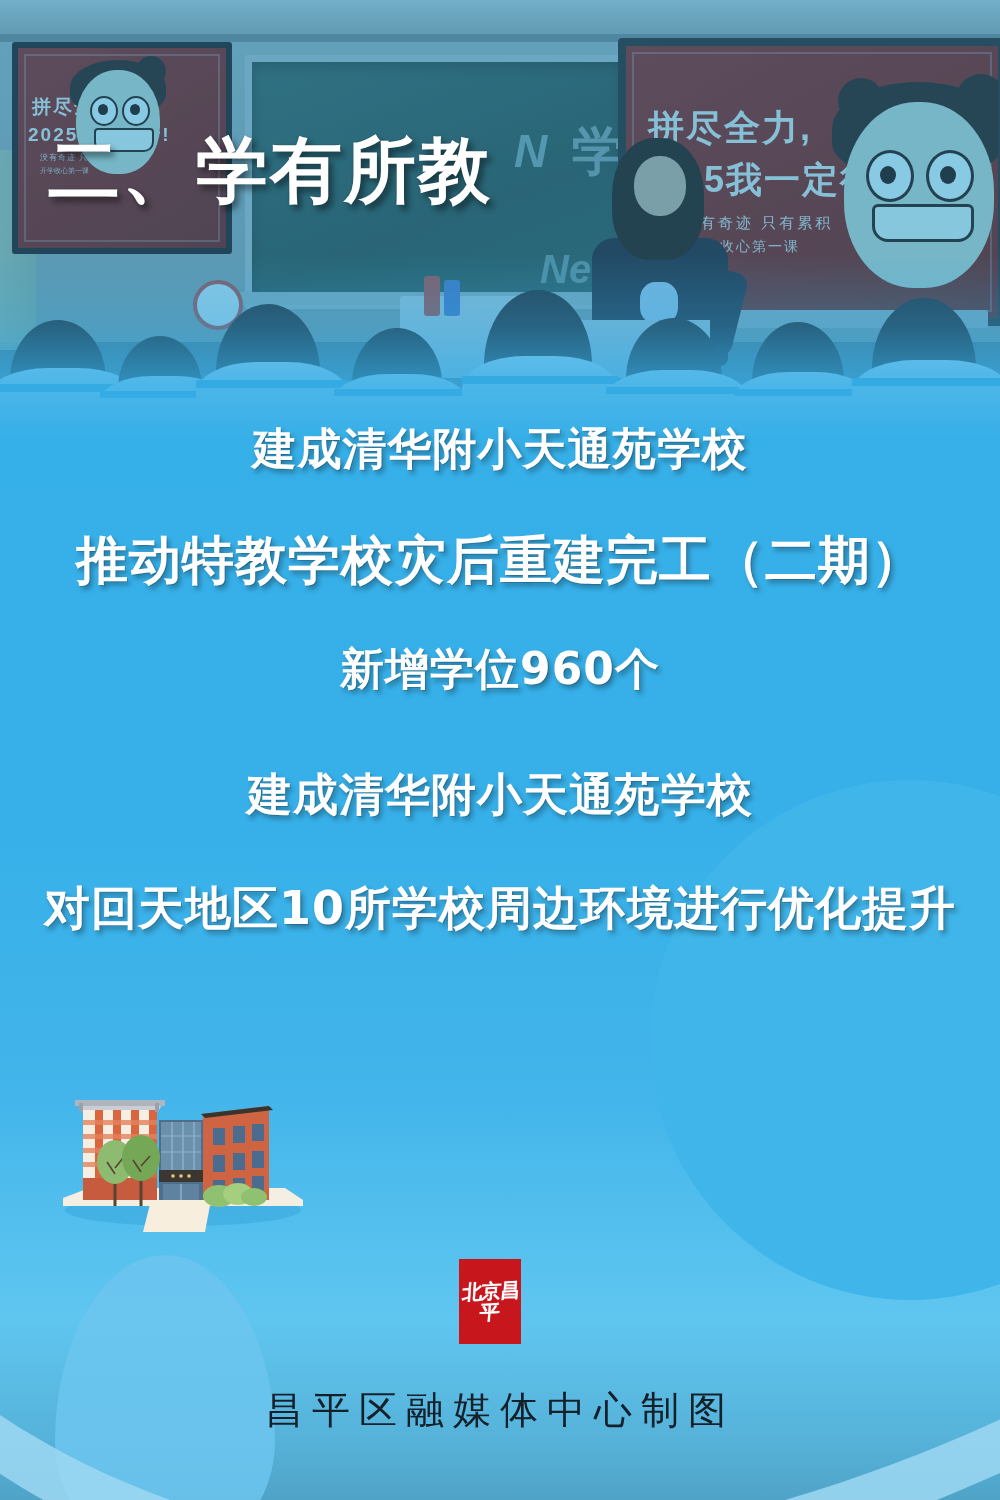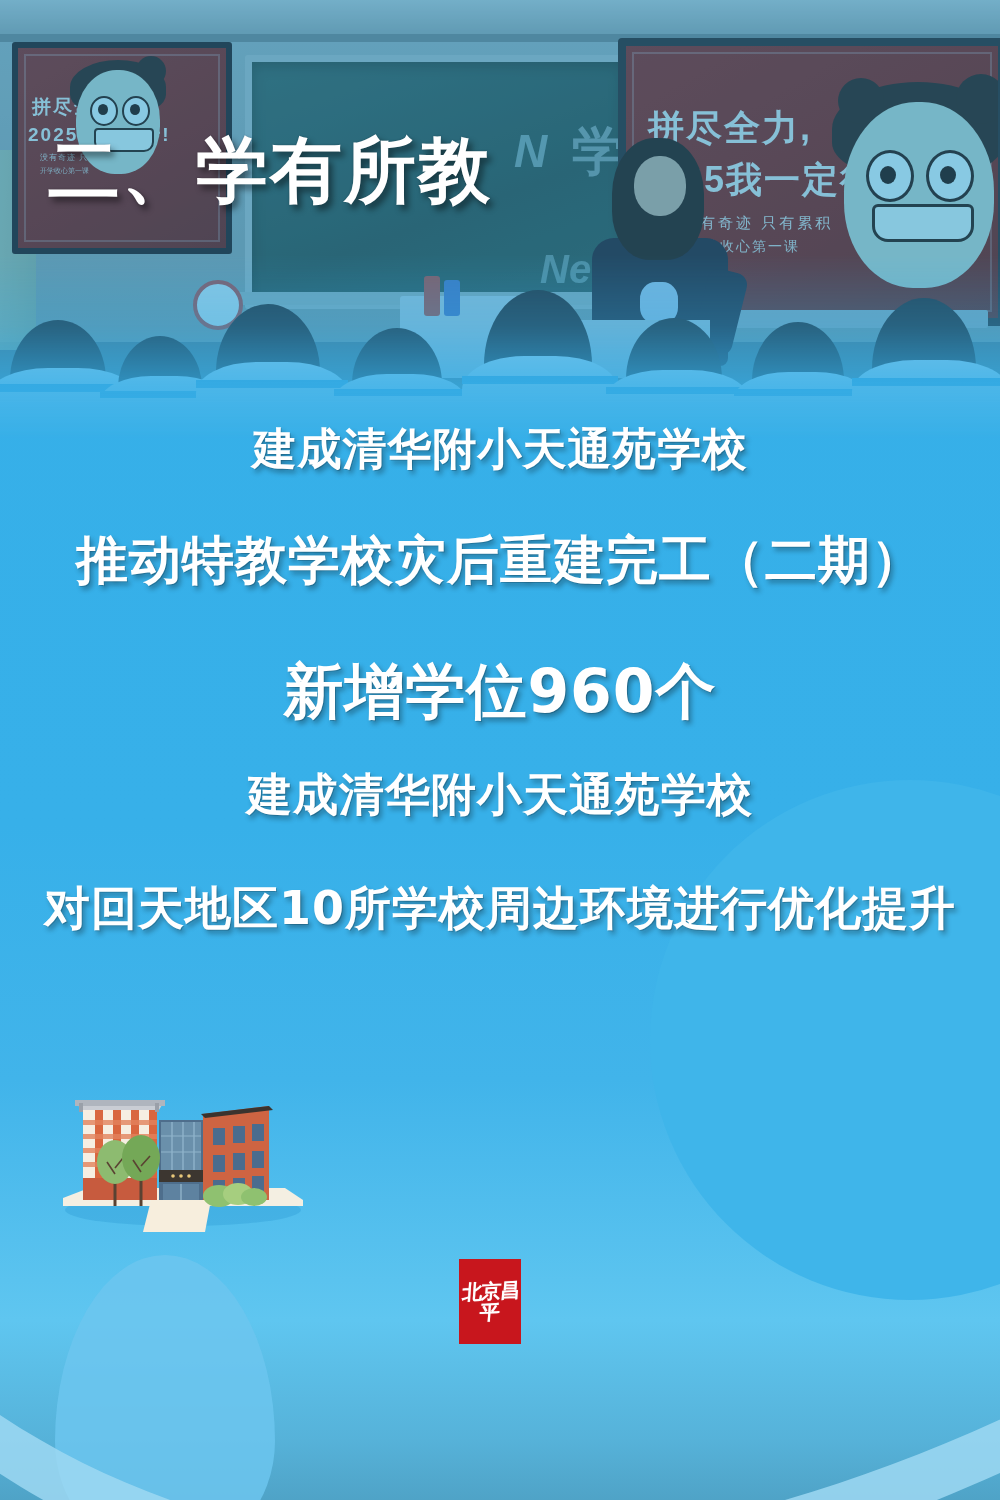--- a/index.html
+++ b/index.html
@@ -141,21 +141,21 @@
   
   .lines{position:absolute;left:0;top:400px;width:1000px;}
   .line{
     width:1000px;text-align:center;color:#fff;font-weight:900;
     font-family:"DejaVu Sans","Liberation Sans",sans-serif;
     letter-spacing:1px;white-space:nowrap;
     text-shadow:3px 4px 5px rgba(0,0,0,.30), 1px 1px 0 rgba(0,0,0,.18);
   }
   .line.n0{position:absolute;top:20px;font-size:44px;}
   .line.n1{position:absolute;top:126px;font-size:52px;}
-  .line.n2{position:absolute;top:252px;font-size:60px;}
+  .line.n2{position:absolute;top:240px;font-size:44px;}
   .line.n3{position:absolute;top:365px;font-size:45px;}
   .line.n4{position:absolute;top:478px;font-size:46px;}
 
   
   .swipe{
     position:absolute;left:0;top:1138px;width:1000px;
     text-align:right;padding-right:85px;box-sizing:border-box;
     color:#ffffff;font-size:37px;letter-spacing:2px;font-weight:400;
     font-family:"DejaVu Sans","Liberation Sans",sans-serif;
   }
@@ -379,14 +379,15 @@
       <ellipse cx="183" cy="124" rx="15" ry="11" fill="#A6CE7F"></ellipse>
       <ellipse cx="199" cy="127" rx="13" ry="9" fill="#8FC170"></ellipse>
     </svg>
   </div>
 
 
   <div class="logo">
     <span class="logo-text">北京昌平</span>
   </div>
 
+  <div class="footer">昌平区融媒体中心制图</div>
 
 </div>
 
 </body></html>

